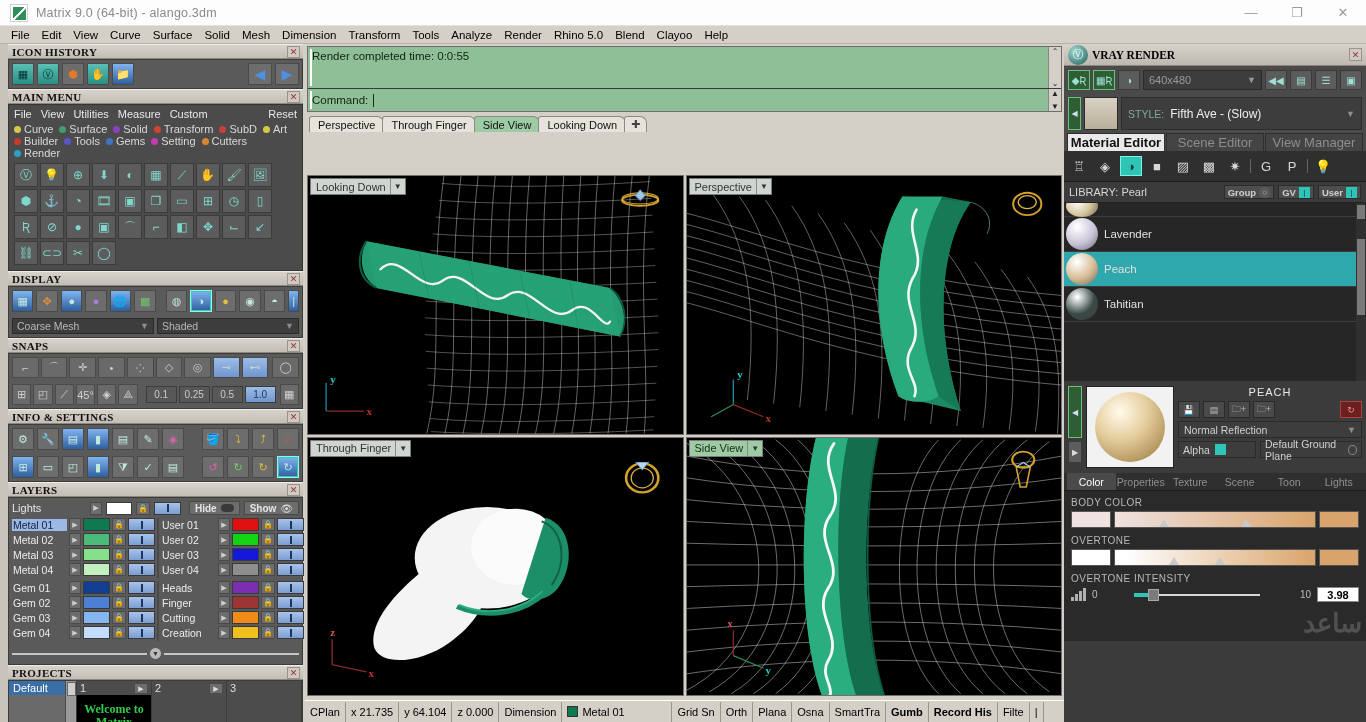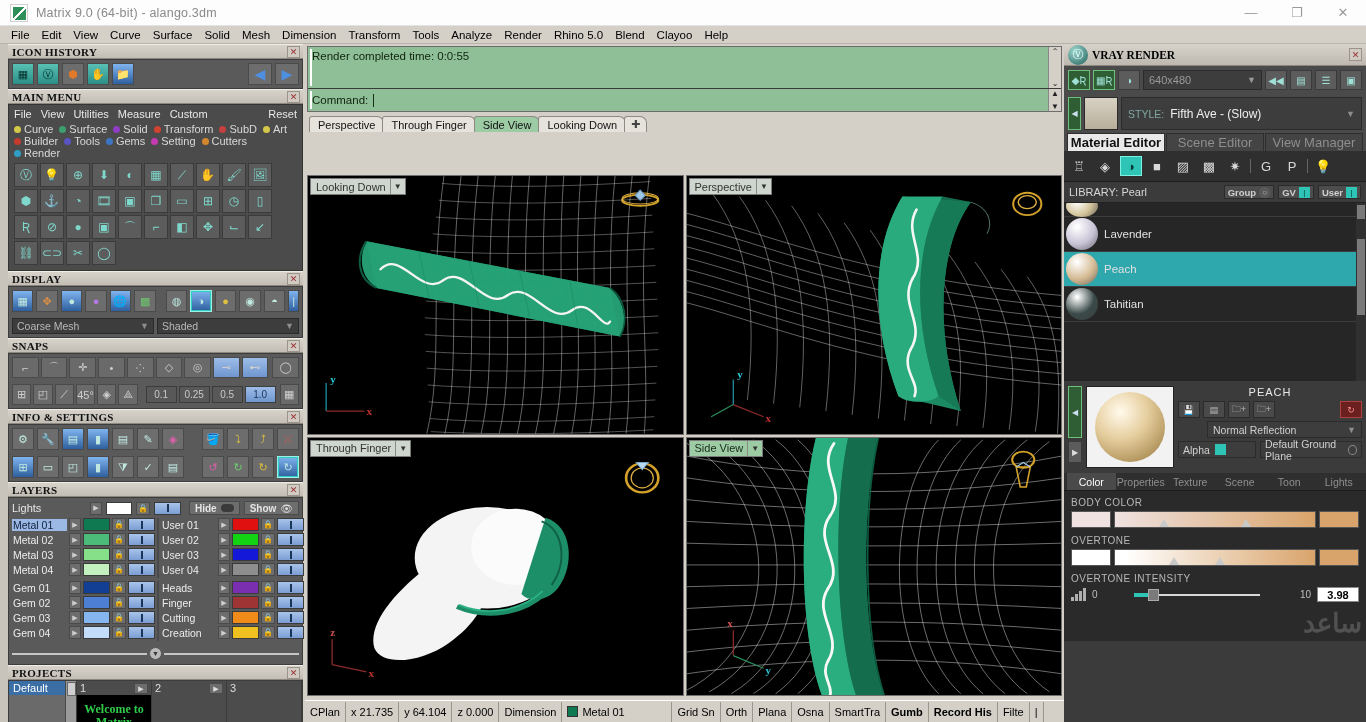--- a/index.html
+++ b/index.html
@@ -221,21 +221,21 @@
   .mp-sphere i{width:70px;height:70px;border-radius:50%;
     background:radial-gradient(circle at 36% 28%,#fff8e8 2%,#e6cfa0 40%,#b79a62 75%,#8c7443 100%);
     display:block;}
   .mp-right{flex:1;display:flex;flex-direction:column;gap:3px;}
   .mp-title{color:#e8e8e8;font-size:11px;text-align:center;letter-spacing:1px;}
   .mp-icons{display:flex;gap:3px;align-items:center;}
   .mp-icons .b{width:22px;height:17px;background:#4a4a4a;border:1px solid #2b2b2b;
     color:#bdbdbd;font-size:9px;display:flex;align-items:center;justify-content:center;}
   .mp-icons .b.red{background:#6b2020;border-color:#b04040;color:#ff8e8e;margin-left:auto;}
   .mp-sel{height:17px;background:#3d3d3d;border:1px solid #2b2b2b;color:#cfcfcf;
-    font-size:10.5px;display:flex;align-items:center;padding:0 5px;margin-left:29px;}
+    font-size:10.5px;display:flex;align-items:center;padding:0 5px;}
   .mp-sel .ch{margin-left:auto;color:#8d8d8d;font-size:9px;}
   .mp-row{display:flex;gap:4px;}
   .mp-alpha{width:78px;height:17px;background:#3d3d3d;border:1px solid #2b2b2b;
     color:#cfcfcf;font-size:10.5px;display:flex;align-items:center;padding:0 4px;gap:5px;}
   .mp-alpha .box{width:11px;height:11px;background:#2ec4b6;}
   .mp-gp{flex:1;height:17px;background:#3d3d3d;border:1px solid #2b2b2b;color:#cfcfcf;
     font-size:10.5px;display:flex;align-items:center;padding:0 4px;}
   .mp-gp .o{margin-left:auto;width:10px;height:10px;border-radius:50%;border:1px solid #888;}
 
   .ctabs{display:flex;background:#2f2f2f;padding:0 3px;gap:1px;border-bottom:1px solid #1d1d1d;}

